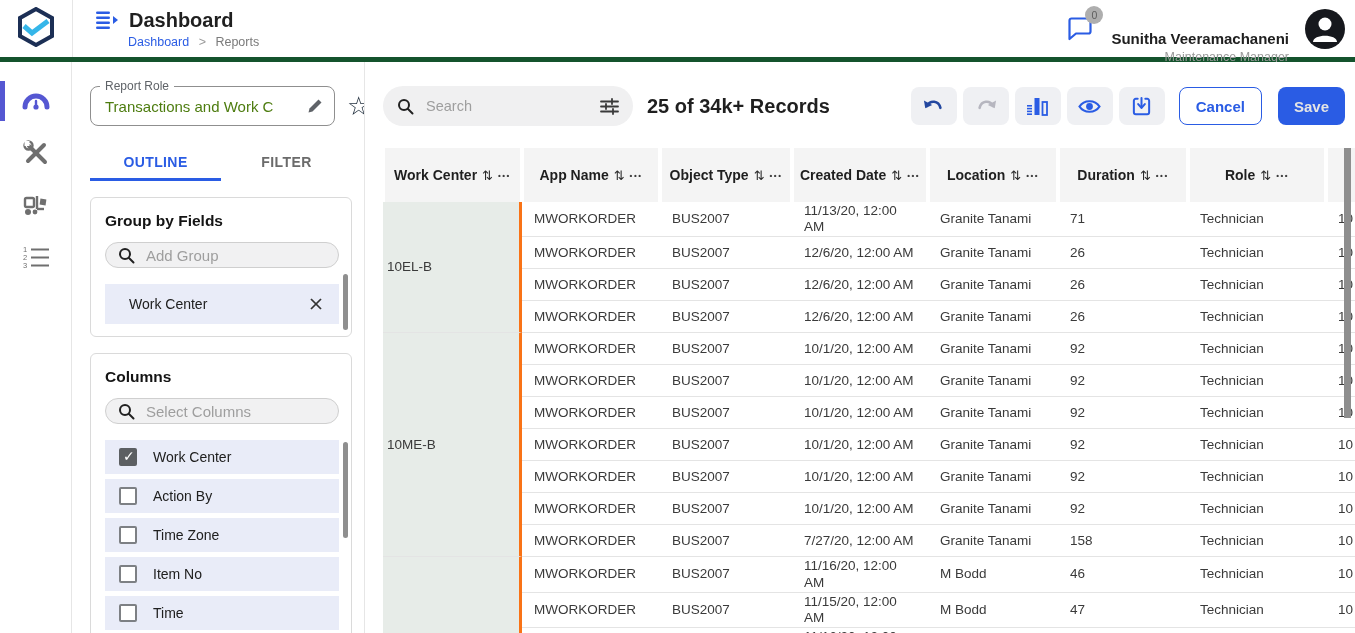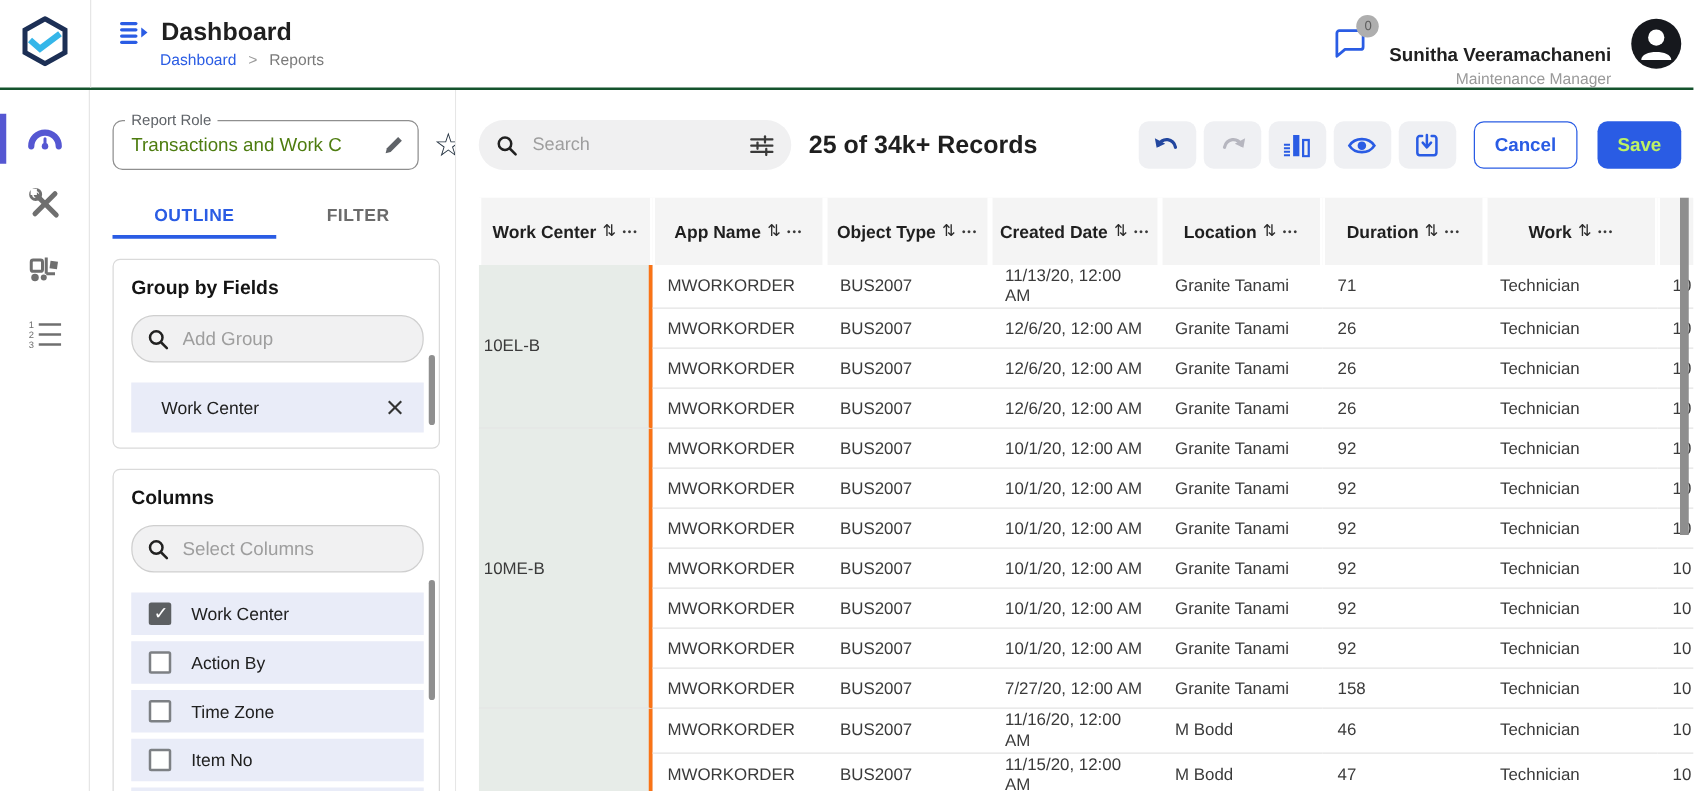--- a/index.html
+++ b/index.html
@@ -1,21 +1,21 @@
 <!DOCTYPE html>
 <html style="--accent: #2a5ce4; --sidebar-active: #5557d2; --group-bg: #e7ece8; --row-bg: #e9ecf8; --thead-bg: #f4f4f4; --iconbtn-bg: #eff0f3; --avatar-bg: #16181d; --badge-bg: #aeaeae;"><head>
 <meta charset="utf-8">
 <style>
   * { box-sizing: border-box; }
   html,body { margin:0; padding:0; }
   body { font-family:"Liberation Sans","DejaVu Sans",sans-serif; background:#fff; }
   .app { position:relative; width:1355px; height:633px; overflow:hidden; background:#fff; }
 
   
-  .topbar { height:72px; display:flex; align-items:center; border-bottom:2px solid #14532d; position:relative; background:#fff; }
+  .topbar { height:62px; display:flex; align-items:center; border-bottom:5px solid #14532d; position:relative; background:#fff; }
   .topbar::after { content:""; position:absolute; left:72px; top:0; bottom:0; width:1px; background:#e6e6e6; }
   .logo-box { width:72px; display:flex; justify-content:center; align-items:center; }
   .title-block { padding-left:24px; display:flex; flex-direction:column; }
   .title-row { display:flex; align-items:center; gap:10px; }
   .page-title { margin:0; font-size:20px; font-weight:700; color:#1f1f1f; }
   .breadcrumb { margin-top:3px; padding-left:32px; font-size:12.5px; color:#7a7a7a; }
   .breadcrumb .crumb-link { color:var(--accent); cursor:pointer; }
   .breadcrumb .sep { margin:0 6px; color:#9a9a9a; }
   .topbar-right { margin-left:auto; display:flex; align-items:center; gap:16px; padding-right:10px; }
   .chat-wrap { position:relative; width:28px; height:26px; }
@@ -40,21 +40,21 @@
   .report-row { display:flex; align-items:center; }
   .report-field { flex:1; position:relative; border:1px solid #8f8f8f; border-radius:8px; height:40px; display:flex; align-items:center; padding:0 10px 0 12px; }
   .report-label { position:absolute; top:-8px; left:9px; background:#fff; padding:0 5px; font-size:12px; color:#5f6368; }
   .report-input { border:0; outline:0; background:transparent; flex:1; min-width:0; font-size:15px; color:#4d7c0f; font-family:inherit; }
   .star { font-size:26px; line-height:1; margin-left:12px; color:#1d2b3a; cursor:pointer; }
   .tabs { display:flex; margin-top:18px; }
   .tab { flex:1; text-align:center; font-size:14px; font-weight:700; letter-spacing:.4px; color:#6b6b6b; padding:10px 0 8px; border-bottom:3px solid transparent; cursor:pointer; }
   .tab.active { color:var(--accent); border-bottom-color:var(--accent); }
   .card { position:relative; border:1px solid #dadada; border-radius:6px; margin-top:16px; padding:14px 12px 12px 14px; background:#fff; }
   .card-heading { margin:0 0 12px; font-size:15.5px; font-weight:700; color:#141414; }
-  .search-box { display:flex; align-items:center; gap:9px; background:#f1f1f2; border:1px solid #cfcfcf; border-radius:18px; height:38px; padding:0 12px; }
+  .search-box { display:flex; align-items:center; gap:9px; background:#f1f1f2; border:1px solid #cfcfcf; border-radius:18px; height:26px; padding:0 12px; }
   .search-box input { border:0; outline:0; background:transparent; width:100%; font-size:15px; color:#333; font-family:inherit; }
   .search-box input::placeholder, .search-pill input::placeholder { color:#9e9e9e; }
   .group-list { margin-top:16px; }
   .group-row { height:40px; background:var(--row-bg); display:flex; align-items:center; padding:0 16px 0 24px; }
   .group-row-label { font-size:14px; color:#202020; }
   .x-icon { margin-left:auto; cursor:pointer; display:flex; }
   .columns-list { margin-top:16px; }
   .col-row { height:34px; background:var(--row-bg); display:flex; align-items:center; padding:0 10px 0 14px; margin-bottom:5px; cursor:pointer; }
   .checkbox { width:18px; height:18px; border:2px solid #7d8084; border-radius:2px; background:#fff; position:relative; flex:0 0 18px; }
   .checkbox.checked { background:#5c5f62; border-color:#5c5f62; }
@@ -66,21 +66,21 @@
   .main { flex:1; position:relative; overflow:hidden; background:#fff; }
   .toolbar { display:flex; align-items:center; padding:24px 10px 22px 18px; }
   .search-pill { width:250px; height:40px; background:#f0f0f1; border-radius:20px; display:flex; align-items:center; gap:10px; padding:16px 14px; }
   .search-pill input { border:0; outline:0; background:transparent; flex:1; min-width:0; font-size:14.5px; color:#333; font-family:inherit; }
   .records { margin-left:14px; font-size:20px; font-weight:700; color:#1f1f1f; }
   .toolbar-right { margin-left:auto; display:flex; align-items:center; gap:6px; }
   .icon-btn { width:46px; height:38px; border-radius:8px; background:var(--iconbtn-bg); border:0; display:flex; align-items:center; justify-content:center; color:var(--accent); cursor:pointer; }
   .icon-btn.disabled { color:#b6b6bf; }
   .btn { height:38px; border-radius:8px; font-size:15px; font-weight:600; padding:0 16px; cursor:pointer; font-family:inherit; }
   .btn-cancel { margin-left:8px; background:#fff; border:1px solid var(--accent); color:var(--accent); }
-  .btn-save { margin-left:10px; background:var(--accent); border:0; color:#bef264; }
+  .btn-save { margin-left:10px; background:var(--accent); border:0; color:#e5e5e5; }
 
   
   .table-wrap { position:relative; margin-left:18px; overflow:hidden; height:485px; }
   table.grid { border-collapse:separate; border-spacing:0; table-layout:fixed; width:1012px; }
   .grid col.c1{width:139px}.grid col.c2{width:138px}.grid col.c3{width:132px}.grid col.c4{width:136px}
   .grid col.c5{width:130px}.grid col.c6{width:130px}.grid col.c7{width:138px}.grid col.c8{width:69px}
   .grid thead th { background:var(--thead-bg); height:54px; font-size:14px; font-weight:700; color:#1f1f1f;
     text-align:center; padding:0 2px; border-left:2px solid #fff; border-right:2px solid #fff; white-space:nowrap; overflow:hidden; }
   .th-wrap { display:inline-flex; align-items:center; gap:5px; }
   .sort-ic { font-size:13px; font-weight:400; color:#2b2b2b; cursor:pointer; }
@@ -374,21 +374,21 @@
                     <span class="th-label">Location</span>
                     <span class="sort-ic">⇅</span>
                     <span class="menu-ic">•••</span>
                   </span></th>
                 <th><span class="th-wrap">
                     <span class="th-label">Duration</span>
                     <span class="sort-ic">⇅</span>
                     <span class="menu-ic">•••</span>
                   </span></th>
                 <th><span class="th-wrap">
-                    <span class="th-label">Work</span>
+                    <span class="th-label">Role</span>
                     <span class="sort-ic">⇅</span>
                     <span class="menu-ic">•••</span>
                   </span></th>
                 <th></th>
               </tr>
           </thead>
           <tbody>
               <tr>
                 <td class="group-cell" rowspan="4">10EL-B</td>
                 <td>MWORKORDER</td>

